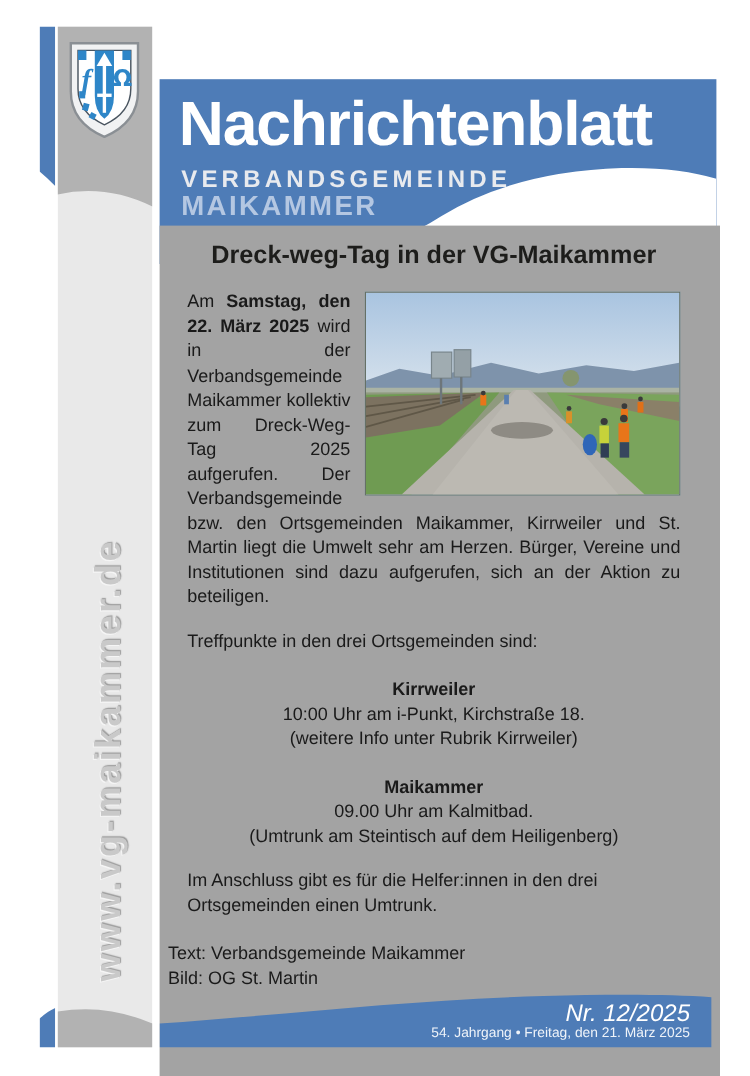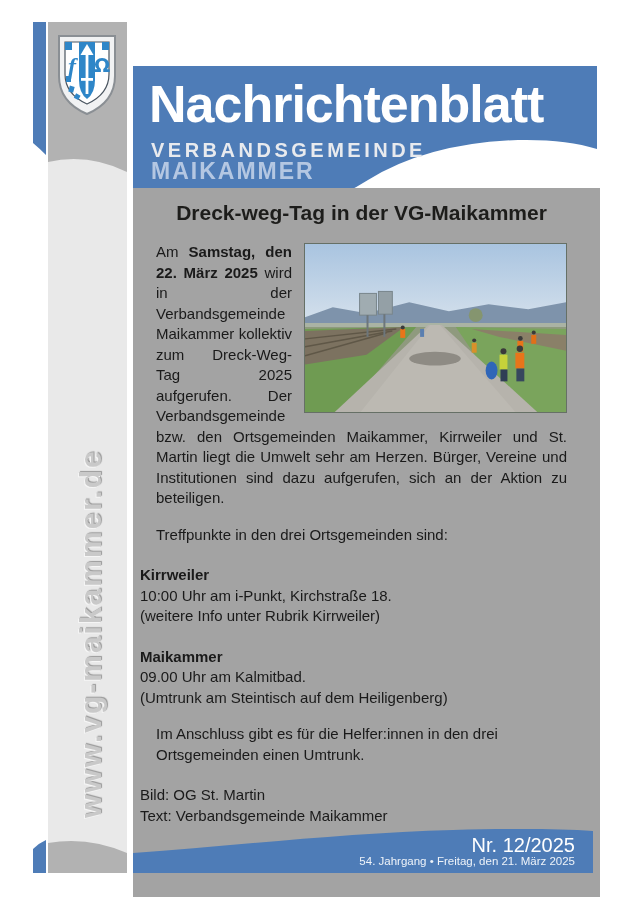--- a/index.html
+++ b/index.html
@@ -45,30 +45,30 @@
     font-size:21px;line-height:26px;color:#1d1d1b;font-weight:bold;
   }
   .article p{margin:16px;}
   .intro{margin-top:15px;text-align:justify;hyphens:auto;-webkit-hyphens:auto;}
   .photo-fig{
     float:right;width:263px;height:170px;margin:1px 0 8px 12px;
     border:1px solid #667066;box-sizing:border-box;background:#b9cfe5;
   }
   .photo-fig svg{display:block;width:100%;height:100%;}
   .treff{margin-top:15px;}
-  .block{margin-top:20px;}
+  .block{margin-top:20px;text-align:center;}
   .block .place{font-weight:bold;}
   .closing{margin-top:20px;}
   .credits{margin-top:20px;}
   
   .footer{position:absolute;left:133px;top:828px;width:460px;height:45px;}
   .footer svg{position:absolute;left:0;top:0;display:block;}
   .foot-issue{
     position:absolute;right:18px;top:6px;color:#ffffff;
-    font-size:20px;line-height:22px;text-align:right;white-space:nowrap;
+    font-size:20px;line-height:22px;text-align:right;white-space:nowrap;font-style:italic;
   }
   .foot-edition{
     position:absolute;right:18px;top:27px;color:#eef3f9;
     font-size:11.5px;text-align:left;white-space:nowrap;margin-left:28px;
   }
 </style>
 </head>
 <body>
 
 <div class="page">
@@ -178,22 +178,22 @@
     <div class="block">
       <div class="place">Maikammer</div>
       <div>09.00 Uhr am Kalmitbad.</div>
       <div>(Umtrunk am Steintisch auf dem Heiligenberg)</div>
     </div>
 
 
     <p class="closing">Im Anschluss gibt es für die Helfer:innen in den drei Ortsgemeinden einen Umtrunk.</p>
 
     <div class="credits">
+      <div>Text: Verbandsgemeinde Maikammer</div>
       <div>Bild: OG St. Martin</div>
-      <div>Text: Verbandsgemeinde Maikammer</div>
     </div>
   </div>
 
   <div class="footer">
     <svg width="460" height="45" viewBox="0 0 460 45">
       <path d="M0,45 L0,25 C100,18 210,5 320,2 C375,0.5 425,0.5 460,3 L460,45 Z" fill="#4e7cb7"></path>
     </svg>
     <div class="foot-issue">Nr. 12/2025</div>
     <div class="foot-edition">54. Jahrgang • Freitag, den 21. März 2025</div>
   </div>

